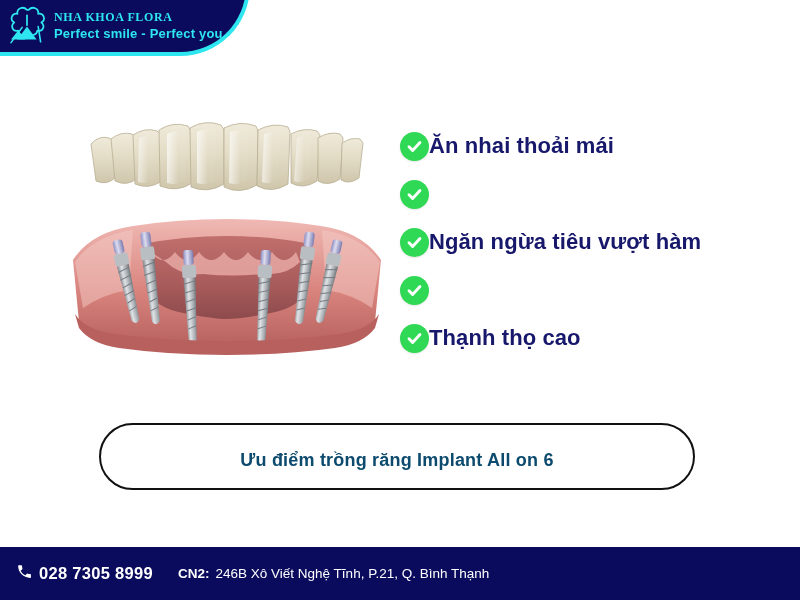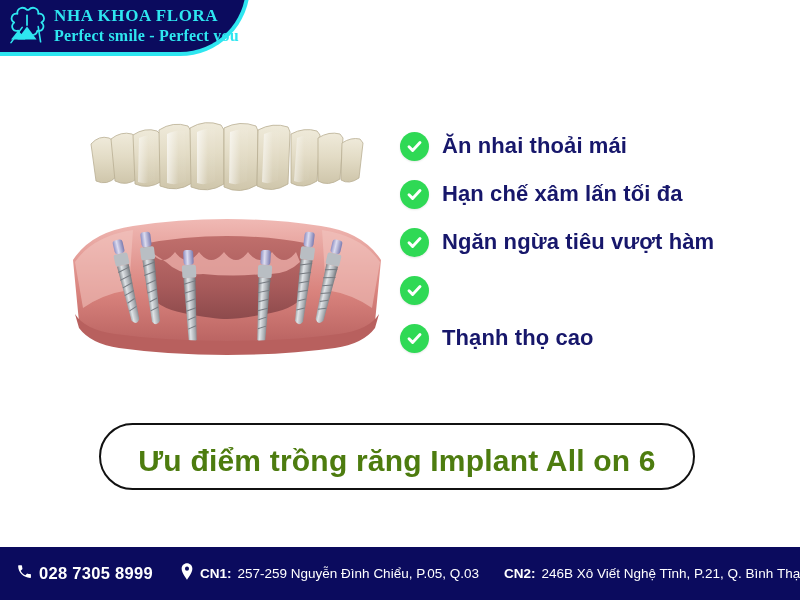--- a/index.html
+++ b/index.html
@@ -44,29 +44,29 @@
     flex: 0 0 auto;
   }
   #logo-text-block {
     display: flex;
     flex-direction: column;
     line-height: 1;
   }
   #logo-title {
     font-family: "Liberation Serif", serif;
     font-weight: bold;
-    font-size: 17px;
+    font-size: 12px;
     color: #2ee6f0;
     letter-spacing: 0.6px;
     white-space: nowrap;
   }
   #logo-tagline {
-    font-family: Liberation Serif, serif;
-    font-weight: bold;
-    font-size: 16px;
+    font-family: Liberation Sans, sans-serif;
+    font-weight: bold;
+    font-size: 13px;
     color: #2ee6f0;
     letter-spacing: 0.2px;
     margin-top: 4px;
     white-space: nowrap;
   }
 
   
   #illustration {
     position: absolute;
     left: 55px;
@@ -83,21 +83,21 @@
     left: 400px;
     top: 122px;
     width: 400px;
     display: flex;
     flex-direction: column;
   }
   .benefit-row {
     display: flex;
     align-items: center;
     height: 48px;
-    gap: 13px;
+    gap: 0;
   }
   .check-badge {
     width: 29px;
     height: 29px;
     flex: 0 0 auto;
     border-radius: 50%;
     background: #2fd955;
     display: flex;
     align-items: center;
     justify-content: center;
@@ -121,23 +121,23 @@
     height: 67px;
     box-sizing: border-box;
     border: 2.5px solid #111111;
     border-radius: 34px;
     background: #ffffff;
     display: flex;
     align-items: center;
     justify-content: center;
   }
   #title-pill-text {
-    font-size: 30px;
-    font-weight: bold;
-    color: #4d7c0f;
+    font-size: 18px;
+    font-weight: bold;
+    color: #0c4a6e;
     letter-spacing: 0.2px;
     white-space: nowrap;
     margin-top: 8px;
   }
 
   
   #footer-accent {
     position: absolute;
     left: 0;
     bottom: 47px;
@@ -383,21 +383,20 @@
     </span>
     <span class="benefit-label">Ăn nhai thoải mái</span>
   </div>
 
   <div class="benefit-row">
     <span class="check-badge">
       <svg width="19" height="19" viewBox="0 0 19 19">
         <path d="M4 9.8 L7.6 13.4 L15 5.6" fill="none" stroke="#ffffff" stroke-width="2.9" stroke-linecap="round" stroke-linejoin="round"></path>
       </svg>
     </span>
-    <span class="benefit-label">Hạn chế xâm lấn tối đa</span>
   </div>
 
   <div class="benefit-row">
     <span class="check-badge">
       <svg width="19" height="19" viewBox="0 0 19 19">
         <path d="M4 9.8 L7.6 13.4 L15 5.6" fill="none" stroke="#ffffff" stroke-width="2.9" stroke-linecap="round" stroke-linejoin="round"></path>
       </svg>
     </span>
     <span class="benefit-label">Ngăn ngừa tiêu vượt hàm</span>
   </div>
@@ -433,29 +432,19 @@
     <span class="footer-icon">
       <svg width="17" height="17" viewBox="0 0 24 24" fill="#ffffff">
         <path d="M6.6 10.8c1.5 2.9 3.7 5.1 6.6 6.6l2.2-2.2c.3-.3.7-.4 1-.2
                  1.2.4 2.4.6 3.7.6.6 0 1 .4 1 1V20c0 .6-.4 1-1 1C10.6 21 3 13.4 3 4
                  c0-.6.4-1 1-1h3.5c.6 0 1 .4 1 1 0 1.3.2 2.5.6 3.7.1.3 0 .7-.2 1z"></path>
       </svg>
     </span>
     <span id="footer-phone-number">028 7305 8999</span>
   </div>
 
-  <div class="footer-item" id="footer-branch1">
-    <span class="footer-icon">
-      <svg width="14" height="17" viewBox="0 0 24 28" fill="#ffffff">
-        <path d="M12 0C6.9 0 2.8 4.1 2.8 9.2c0 6.9 9.2 18.8 9.2 18.8s9.2-11.9 9.2-18.8
-                 C21.2 4.1 17.1 0 12 0zm0 12.6a3.5 3.5 0 110-7 3.5 3.5 0 010 7z"></path>
-      </svg>
-    </span>
-    <span class="branch-label">CN1:</span>
-    <span class="branch-address">257-259 Nguyễn Đình Chiểu, P.05, Q.03</span>
-  </div>
 
   <div class="footer-item" id="footer-branch2">
     <span class="branch-label">CN2:</span>
     <span class="branch-address">246B Xô Viết Nghệ Tĩnh, P.21, Q. Bình Thạnh</span>
   </div>
 
 </div>
 
 </body></html>

